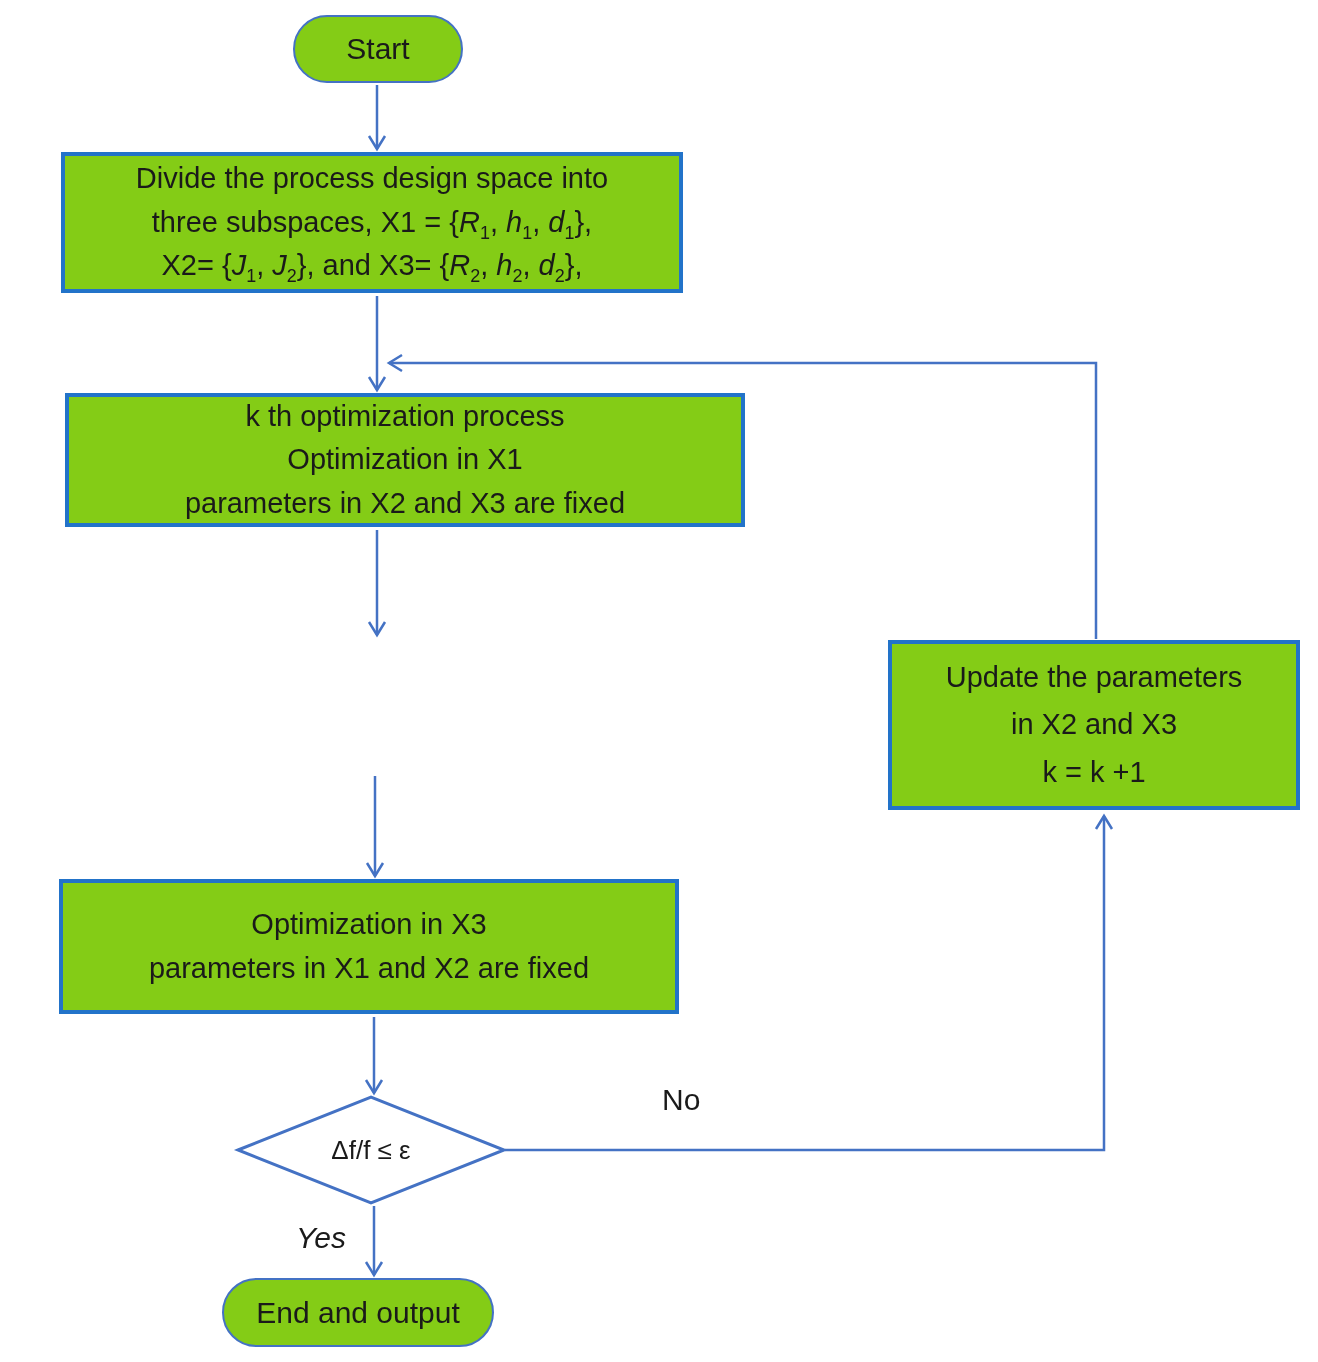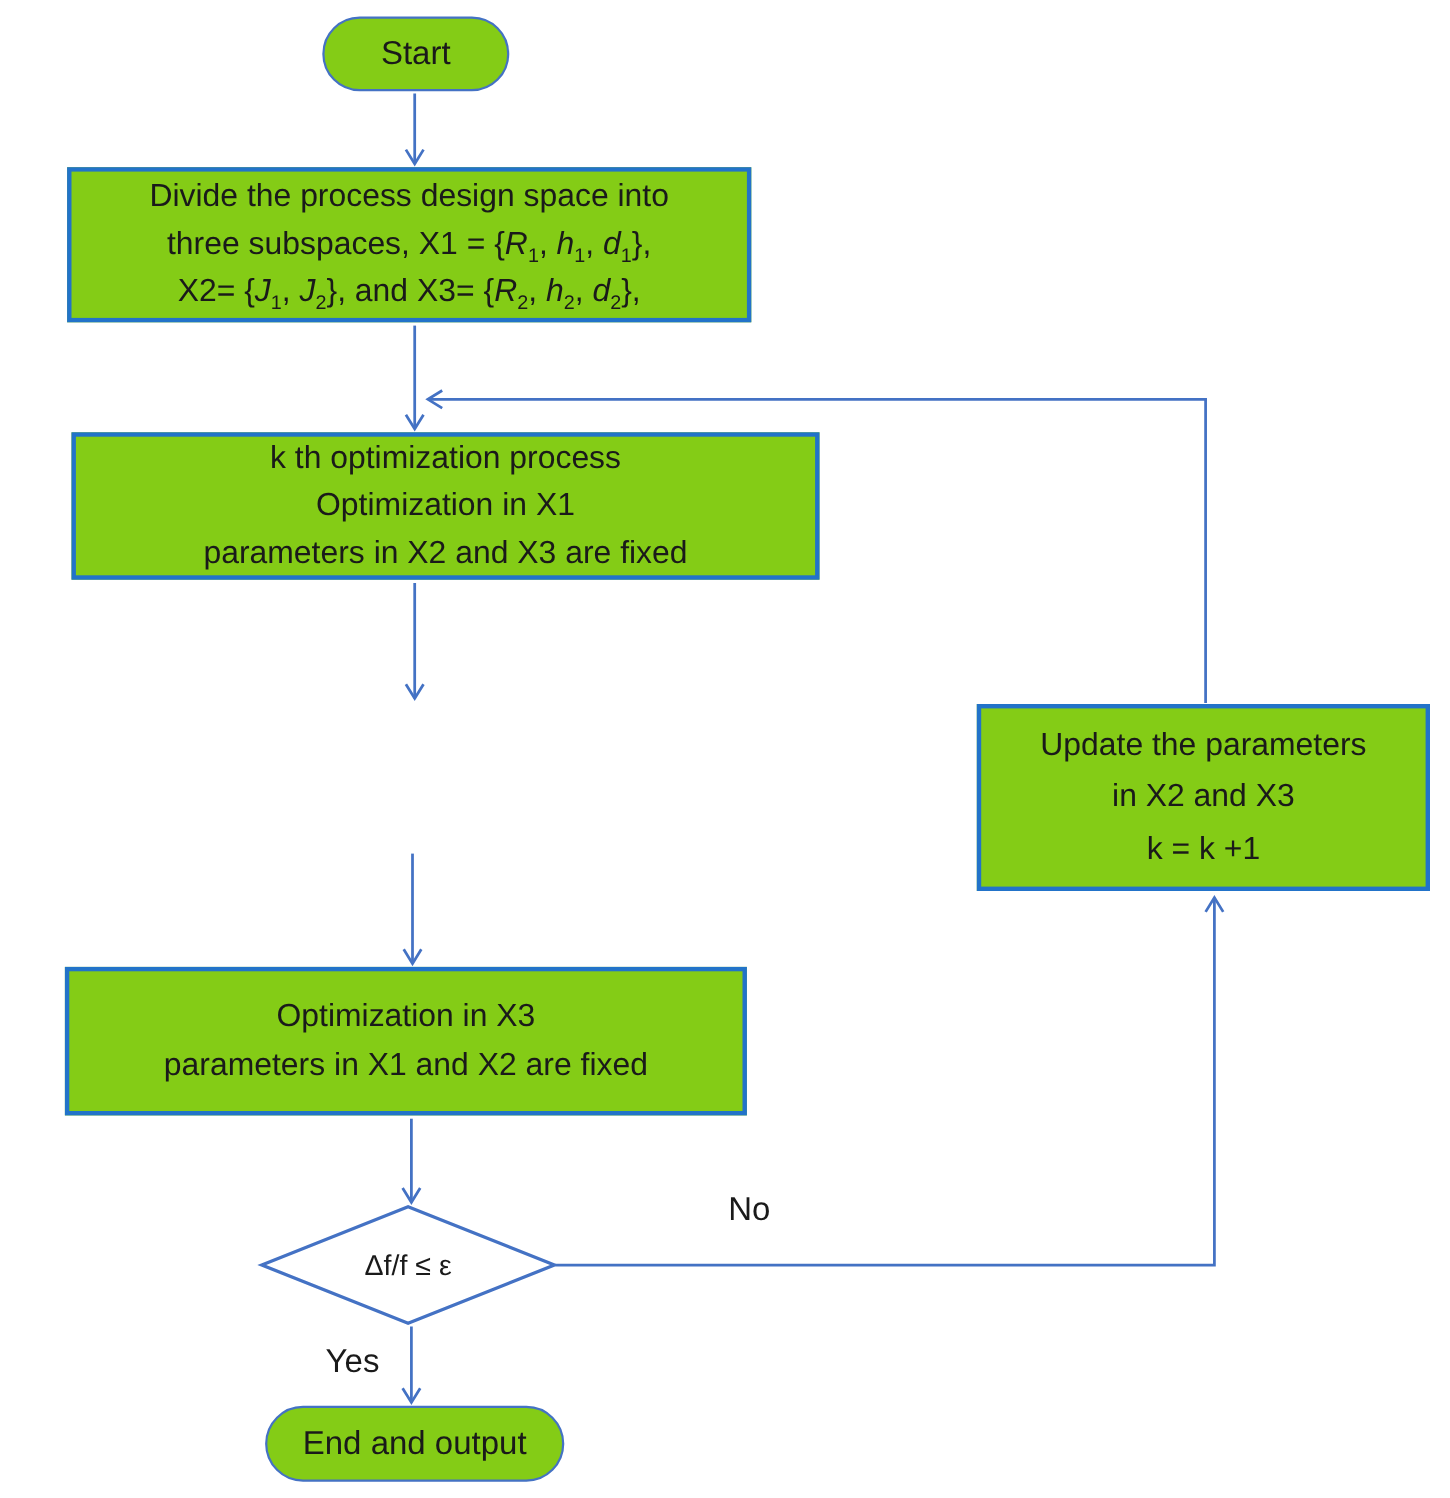--- a/index.html
+++ b/index.html
@@ -115,19 +115,19 @@
 
   <div class="node process update" style="left:888px; top:640px; width:412px; height:170px;">
     <div>Update the parameters</div>
     <div>in X2 and X3</div>
     <div>k = k +1</div>
   </div>
 
   <div class="decision-label" style="left:238px; top:1097px; width:266px; height:106px;">Δf/f  ≤ ε</div>
 
   <div class="edge-label" style="left:618px; top:1083px;margin-left:44px;">No</div>
-  <div class="edge-label" style="left:296px; top:1221px;">Yes</div>
+  <div class="edge-label" style="left:296px; top:1221px;font-style:italic;">Yes</div>
 
-  <div class="node terminal" style="left:241px; top:1278px; width:272px; height:69px;">
+  <div class="node terminal" style="left:222px; top:1278px; width:272px; height:69px;">
     <span>End and output</span>
   </div>
 
 </div>
 
 </body></html>

